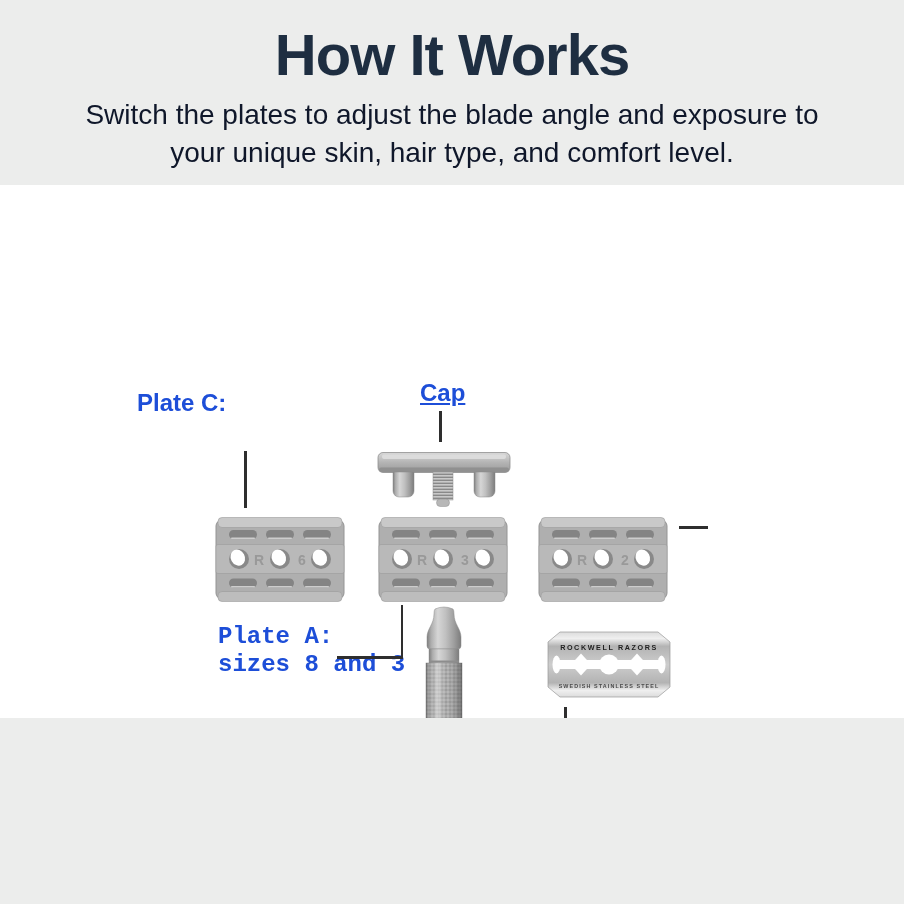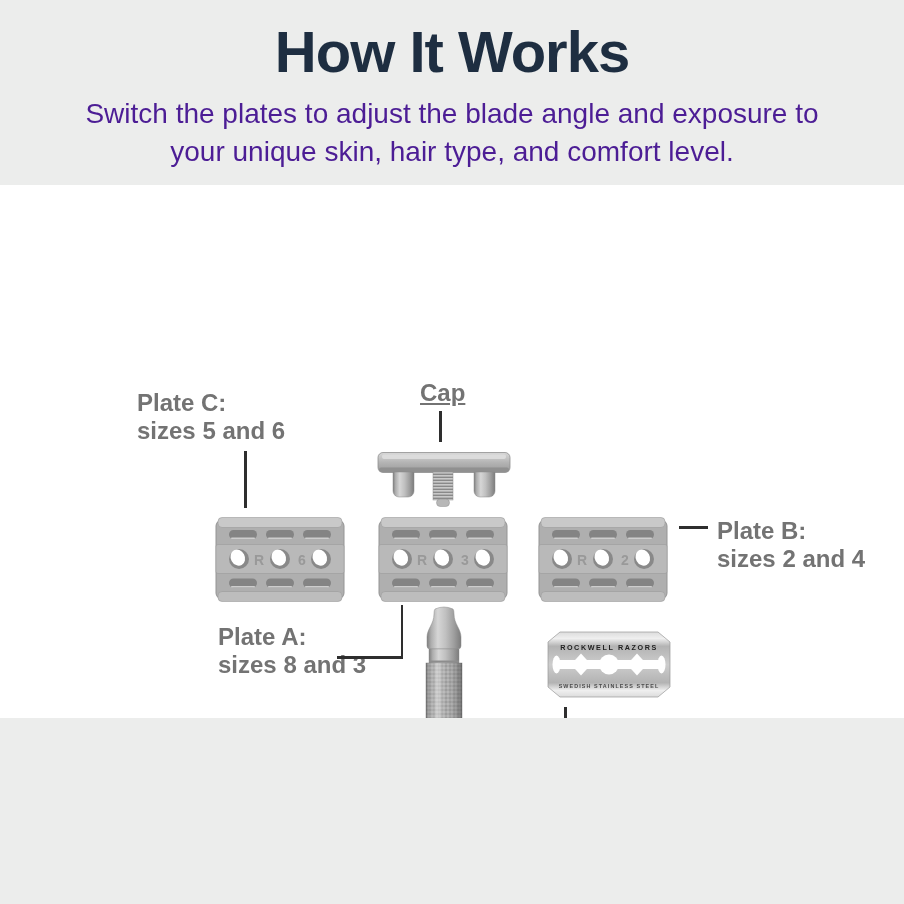--- a/index.html
+++ b/index.html
@@ -17,33 +17,33 @@
     position:absolute;left:0;width:904px;
     background:#ecedec;
   }
   .band-top{top:0;height:185px;text-align:center;}
   .band-bottom{top:718px;height:186px;}
   .diagram{
     position:absolute;left:0;top:185px;width:904px;height:533px;
     background:#ffffff;
   }
   .page-title{
-    margin:10px;padding-top:8px;
+    margin:1px;padding-top:20px;
     font-size:58px;font-weight:800;letter-spacing:-1px;
     color:#1e2e41;
   }
   .page-subtitle{
     margin:8px auto 0 auto;max-width:790px;
     font-size:28px;line-height:38px;
-    color:#4c1d95;
+    color:#0f172a;
   }
   .lbl{
     position:absolute;
     font-size:24px;line-height:28px;font-weight:800;
-    color:#737373;white-space:nowrap;
+    color:#1d4ed8;white-space:nowrap;
   }
   .lbl-big{font-size:26px;}
   .cline{position:absolute;background:#2e2e2e;}
   .gfx{position:absolute;}
   .engr{
     font-family:"Liberation Sans","DejaVu Sans",sans-serif;
     font-size:14px;font-weight:bold;fill:#999999;
     text-anchor:middle;
   }
   .blade-brand{
@@ -109,21 +109,20 @@
 
   <header class="band band-top">
     <h1 class="page-title">How It Works</h1>
     <p class="page-subtitle">Switch the plates to adjust the blade angle and exposure to your unique skin, hair type, and comfort level.</p>
   </header>
 
   <section class="diagram">
 
     <div class="lbl" style="left:137px;top:204px;">
       <div>Plate C:</div>
-      <div>sizes 5 and 6</div>
     </div>
     <div class="cline" style="left:244px;top:266px;width:2.5px;height:57px;"></div>
 
     <div class="lbl" style="left:420px;top:194px;text-decoration:underline;">Cap</div>
     <div class="cline" style="left:439px;top:226px;width:2.5px;height:31px;"></div>
 
     <svg class="gfx" style="left:377px;top:265px;" width="134" height="58" viewBox="0 0 134 58">
       <rect x="1" y="2.5" width="132" height="20" rx="5" fill="url(#gMetalV)" stroke="#8f8f8f" stroke-width="0.8"></rect>
       <rect x="5" y="4.5" width="124" height="4.5" rx="2" fill="#dedede" opacity="0.9"></rect>
       <rect x="2" y="17.5" width="130" height="4.5" rx="2" fill="#909090"></rect>
@@ -226,26 +225,22 @@
         <circle cx="65" cy="43" r="10" fill="#898989"></circle>
           <ellipse cx="63.8" cy="41.6" rx="7" ry="8.3" transform="rotate(-28 63.8 41.6)" fill="#ffffff"></ellipse>
         <circle cx="106" cy="43" r="10" fill="#898989"></circle>
           <ellipse cx="104.8" cy="41.6" rx="7" ry="8.3" transform="rotate(-28 104.8 41.6)" fill="#ffffff"></ellipse>
       </g>
       <text class="engr" x="44" y="48.5">R</text>
       <text class="engr" x="87" y="48.5">2</text>
     </svg>
 
     <div class="cline" style="left:679px;top:341px;width:29px;height:2.5px;"></div>
-    <div class="lbl" style="left:717px;top:332px;">
-      <div>Plate B:</div>
-      <div>sizes 2 and 4</div>
-    </div>
-
-    <div class="lbl" style="left:218px;top:438px;">
+
+    <div class="lbl" style="left:218px;top:438px;font-family:Liberation Mono, monospace;">
       <div>Plate A:</div>
       <div>sizes 8 and 3</div>
     </div>
     <div class="cline" style="left:337px;top:471px;width:66px;height:2.5px;"></div>
     <div class="cline" style="left:400.5px;top:420px;width:2.5px;height:53px;"></div>
 
     <svg class="gfx" style="left:421px;top:420px;" width="46" height="273" viewBox="0 0 46 273">
       <path d="M14,4 Q23,0 32,4 Q33,5 33,9 C33,19 40,24 40,32 L40,41 Q40,44 36.5,44 L9.5,44 Q6,44 6,41 L6,32 C6,24 13,19 13,9 Q13,5 14,4 Z" fill="url(#gMetalH)" stroke="#8a8a8a" stroke-width="0.5"></path>
       <rect x="8" y="44" width="30" height="14" fill="url(#gMetalH)" stroke="#8a8a8a" stroke-width="0.4"></rect>
       <rect x="8" y="55.5" width="30" height="2" fill="#8d8d8d"></rect>

